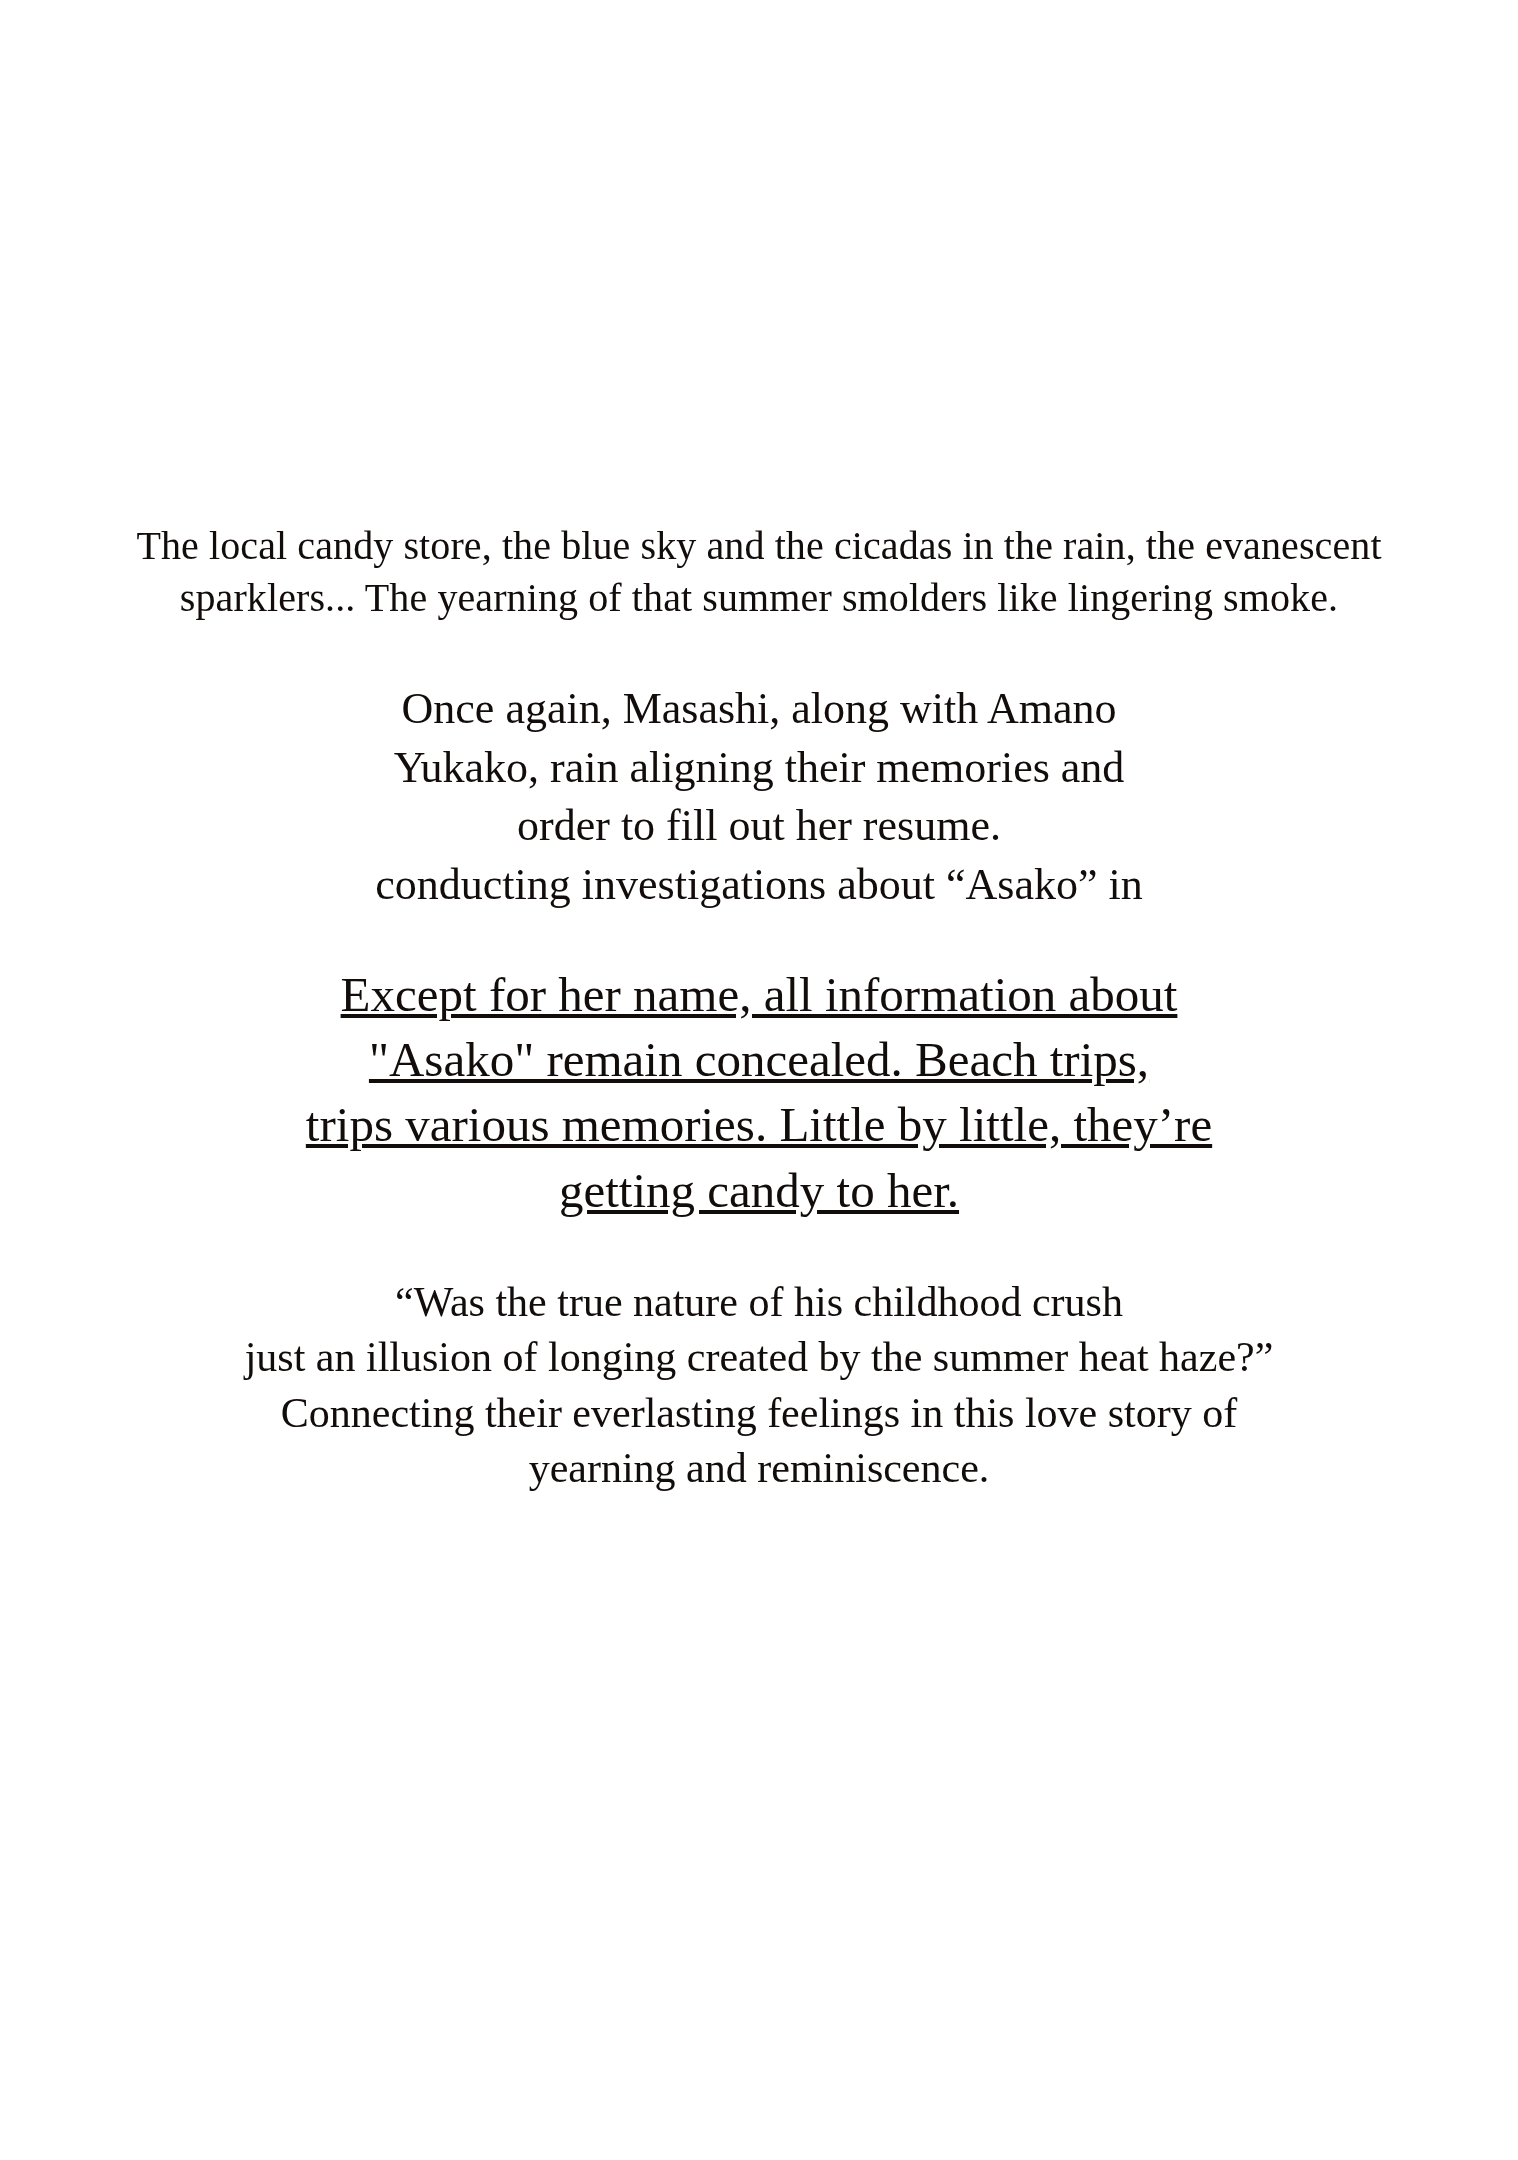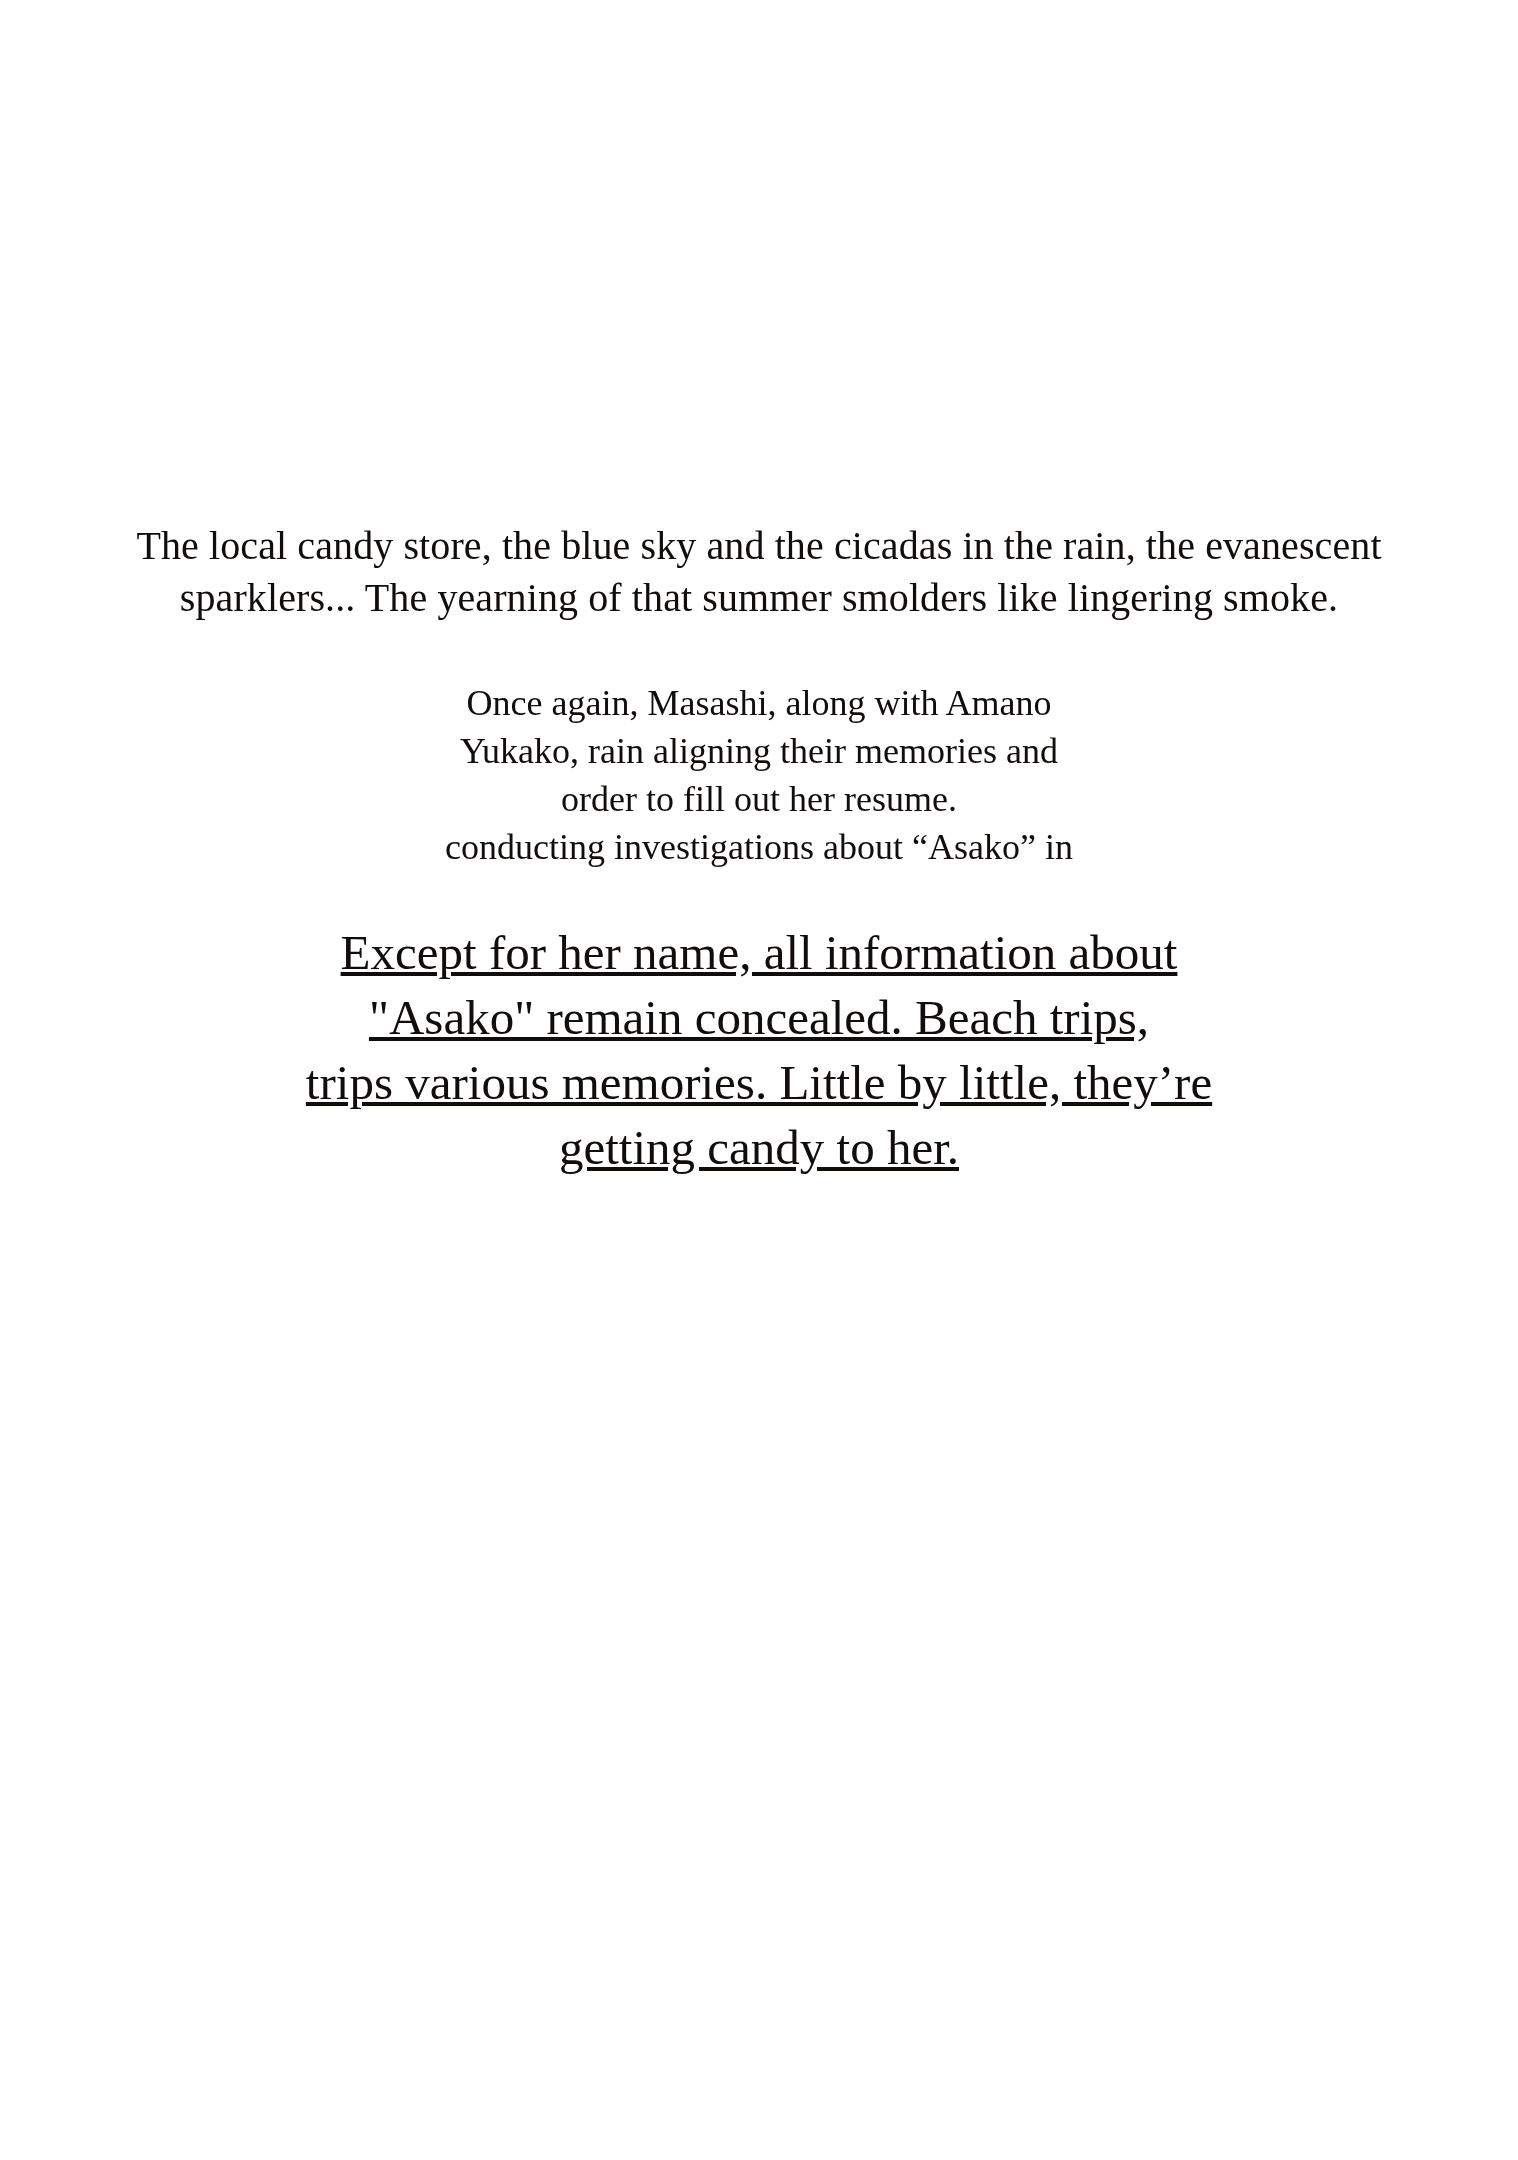--- a/index.html
+++ b/index.html
@@ -38,21 +38,21 @@
   .para-1 {
     width: 1290px;
     font-size: 40px;
     line-height: 1.30;
     letter-spacing: 0.1px;
   }
   .spacer-1 { height: 56px; }
   
   .para-2 {
     width: 1000px;
-    font-size: 36px;
+    font-size: 44px;
     line-height: 1.33;
   }
   .spacer-2 { height: 48px; }
   
   .para-3 {
     width: 1060px;
     font-size: 49px;
     line-height: 1.33;
     text-decoration: underline;
   }
@@ -89,15 +89,21 @@
 
     <div class="block para-3">
       <p class="line">Except for her name, all information about</p>
       <p class="line">"Asako" remain concealed. Beach trips,</p>
       <p class="line">trips various memories. Little by little, they’re</p>
       <p class="line">getting candy to her.</p>
     </div>
 
     <div class="spacer-3"></div>
 
+    <div class="block para-4">
+      <p class="line">“Was the true nature of his childhood crush</p>
+      <p class="line">just an illusion of longing created by the summer heat haze?”</p>
+      <p class="line">Connecting their everlasting feelings in this love story of</p>
+      <p class="line">yearning and reminiscence.</p>
+    </div>
 
   </div>
 </div>
 
 </body></html>

